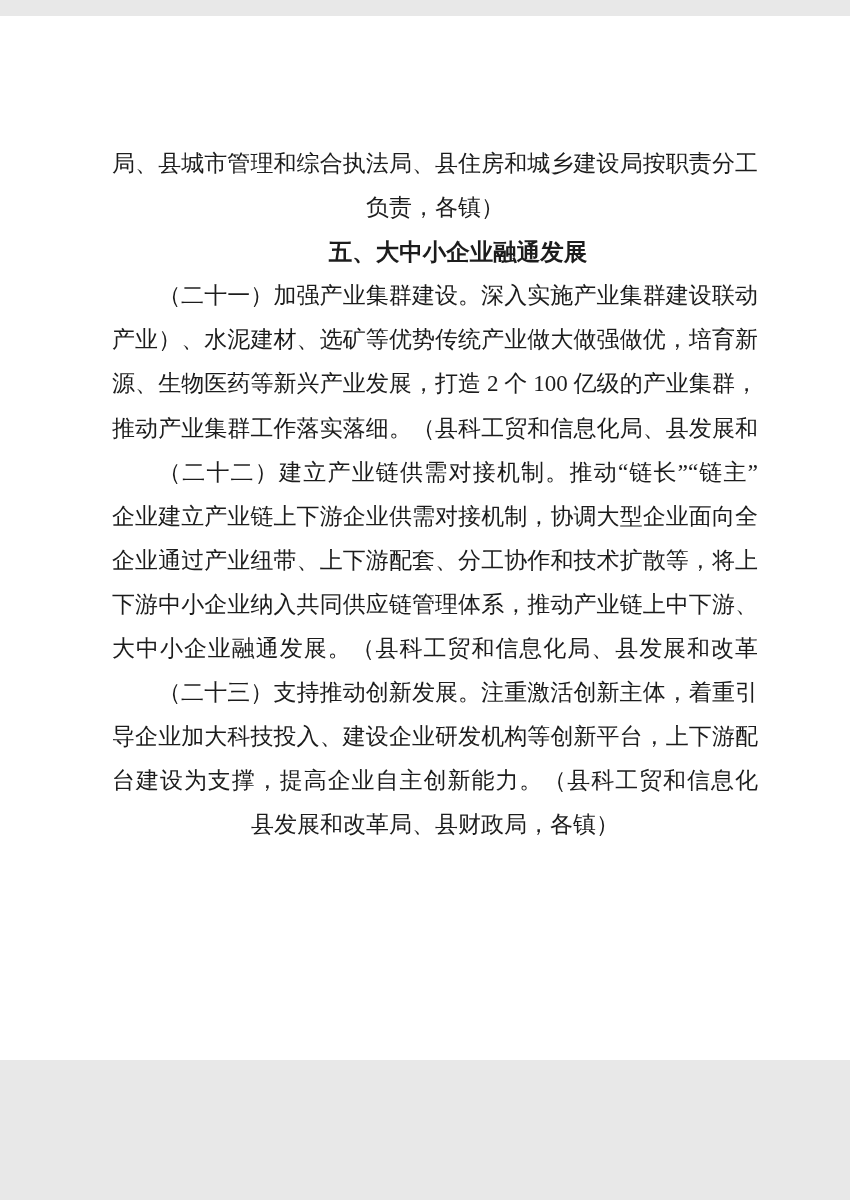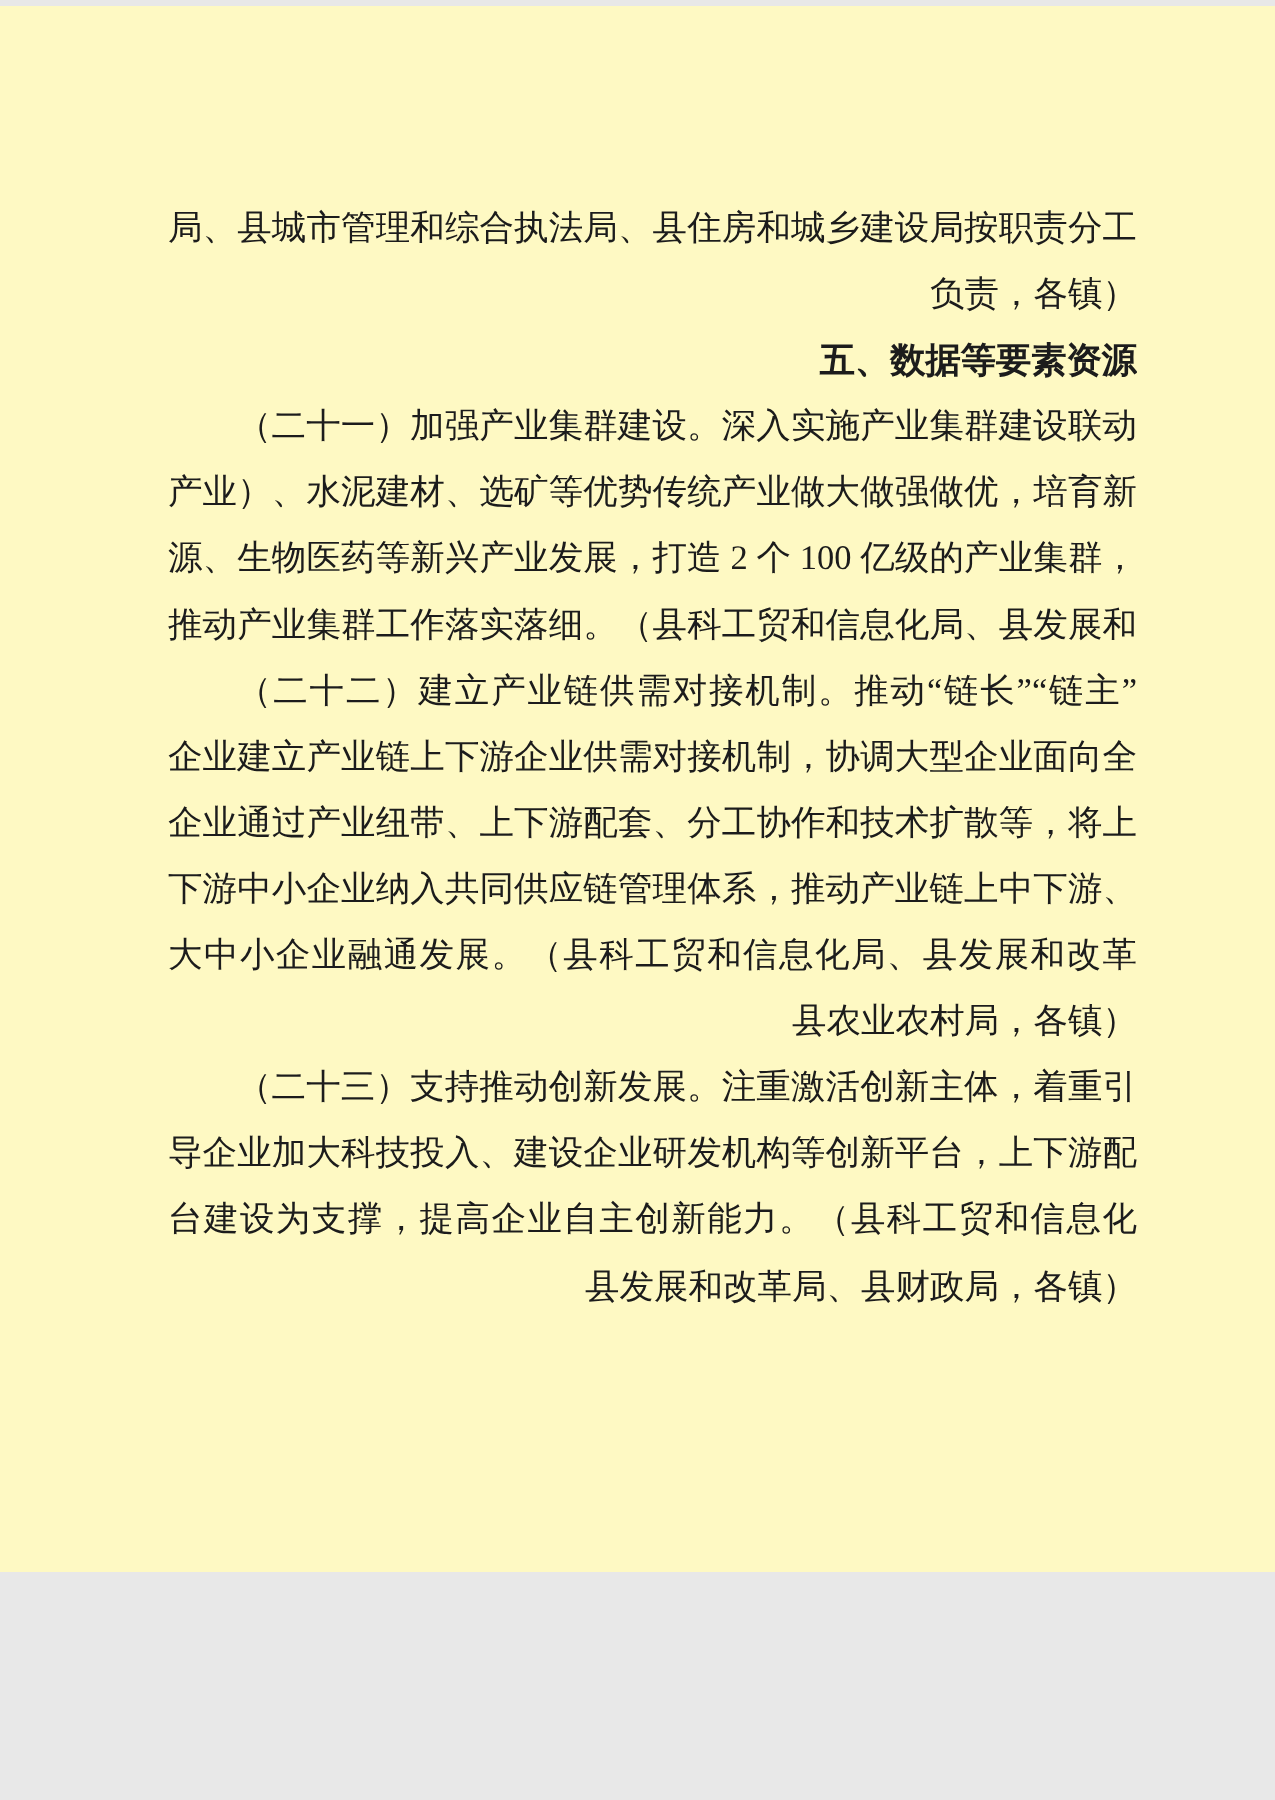--- a/index.html
+++ b/index.html
@@ -1,36 +1,36 @@
 <!DOCTYPE html>
 <html><head>
 <meta charset="utf-8">
 <style>
   html, body { margin: 0; padding: 0; background: #e8e8e8; }
   .page {
     position: relative;
     width: 850px;
     height: 1044px;
-    background: #fef9c3;
-    margin: 4px auto;
+    background: #ffffff;
+    margin: 16px auto;
     overflow: hidden;
   }
   .content {
     position: absolute;
     left: 112px;
     top: 126px;
     width: 646px;
   }
   .line {
     height: 44.1px;
     line-height: 44.1px;
     font-size: 23px;
     font-family: "Liberation Serif", "DejaVu Serif", serif;
     color: #1c1c1c;
-    text-align: right;
+    text-align: center;
     overflow: hidden;
   }
   .line.fill {
     text-align: justify;
     text-align-last: justify;
     text-justify: inter-character;
   }
   .line.indent {
     text-indent: 46px;
   }
@@ -55,31 +55,30 @@
     margin: 0 9px;
   }
 </style>
 </head>
 <body>
 
 <div class="page">
   <div class="content" id="lines-container">
       <div class="line fill">局、县城市管理和综合执法局、县住房和城乡建设局按职责分工</div>
       <div class="line">负责，各镇）</div>
-      <div class="line heading indent">五、数据等要素资源</div>
+      <div class="line heading indent">五、大中小企业融通发展</div>
       <div class="line indent fill">（二十一）加强产业集群建设。深入实施产业集群建设联动</div>
       <div class="line fill">产业）、水泥建材、选矿等优势传统产业做大做强做优，培育新能</div>
       <div class="line fill">源、生物医药等新兴产业发展，打造 2 个 100 亿级的产业集群，</div>
       <div class="line fill">推动产业集群工作落实落细。（县科工贸和信息化局、县发展和改</div>
       <div class="line indent fill">（二十二）建立产业链供需对接机制。推动“链长”“链主”</div>
       <div class="line fill">企业建立产业链上下游企业供需对接机制，协调大型企业面向全</div>
       <div class="line fill">企业通过产业纽带、上下游配套、分工协作和技术扩散等，将上</div>
       <div class="line fill">下游中小企业纳入共同供应链管理体系，推动产业链上中下游、</div>
       <div class="line fill">大中小企业融通发展。（县科工贸和信息化局、县发展和改革局、</div>
-      <div class="line">县农业农村局，各镇）</div>
       <div class="line indent fill">（二十三）支持推动创新发展。注重激活创新主体，着重引</div>
       <div class="line fill">导企业加大科技投入、建设企业研发机构等创新平台，上下游配套</div>
       <div class="line fill">台建设为支撑，提高企业自主创新能力。（县科工贸和信息化局、</div>
       <div class="line">县发展和改革局、县财政局，各镇）</div>
     </div>
   <div class="footer">
     <span class="dash">－</span>
     <span class="num">9</span>
     <span class="dash">－</span>
   </div>

